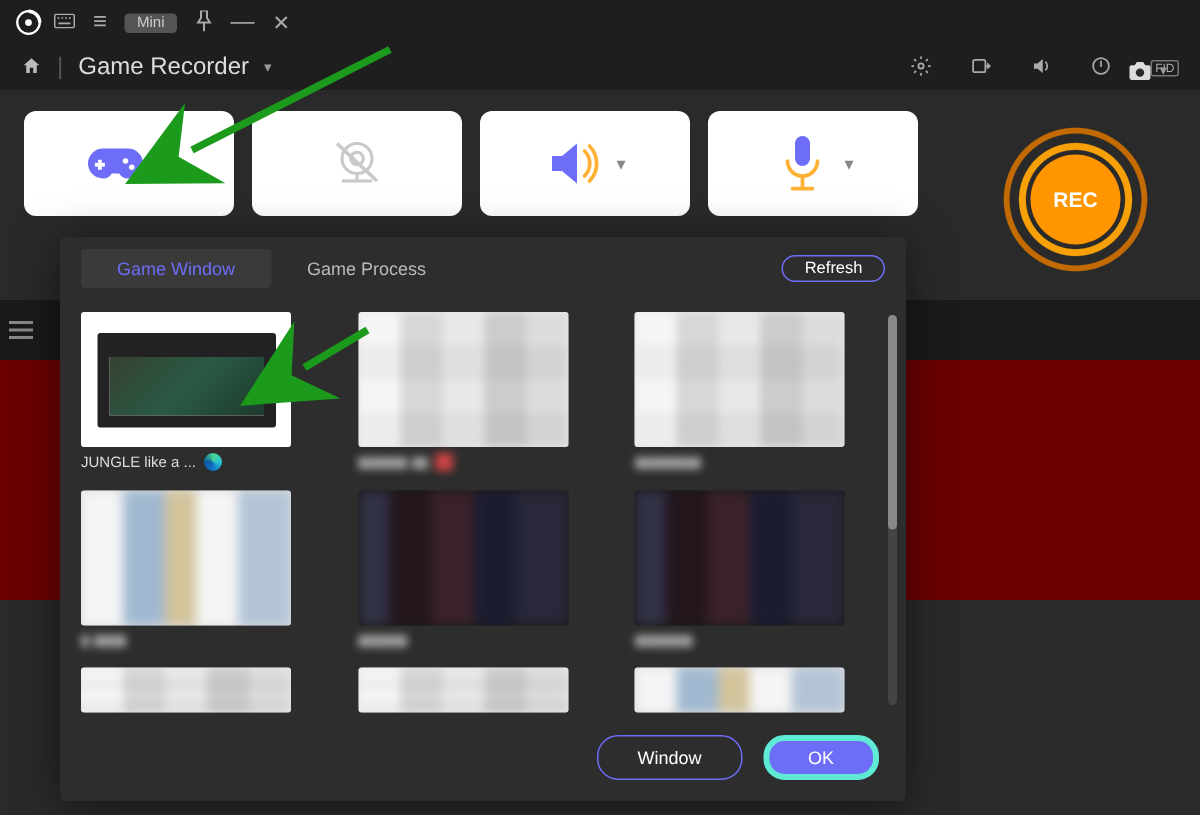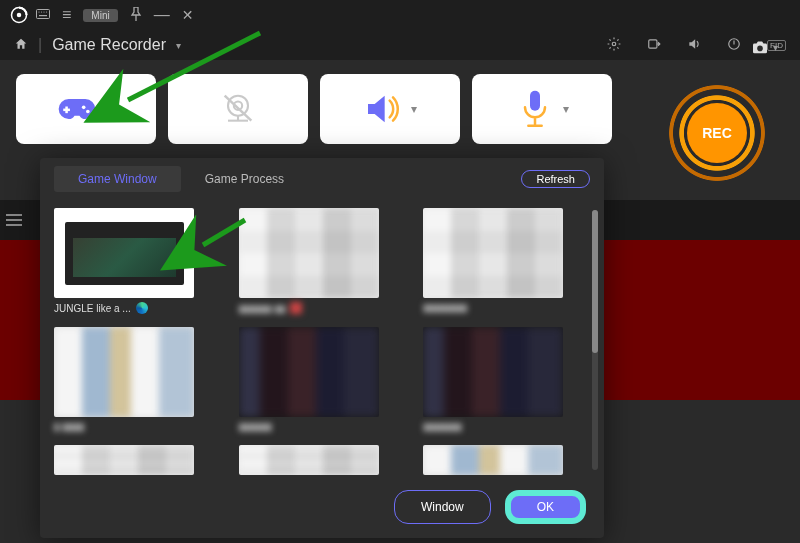--- a/index.html
+++ b/index.html
@@ -66,21 +66,21 @@
   .thumb.blur.mixed { background:#ddd;}
   .thumb.blur.mixed::after{
     background-image:
       linear-gradient(90deg, rgba(255,255,255,0.7) 0 20%, rgba(120,160,200,0.6) 20% 40%, rgba(200,170,90,0.5) 40% 55%, rgba(255,255,255,0.7) 55% 75%, rgba(150,180,210,0.6) 75% 100%);
     filter: blur(3.5px);
   }
   
   .popup-footer { display:flex; justify-content:flex-end; gap:14px; padding:10px 18px 14px;}
   .pbtn { padding:4px 26px; border-radius:14px; font-size:12px; cursor:pointer; }
   .pbtn.cancel { background:transparent; border:1px solid #6d6df7; color:#fff;}
-  .pbtn.ok { background:#6d6df7; border:6px solid #5eead4; color:#fff;}
+  .pbtn.ok { background:#6d6df7; border:4px solid #5eead4; color:#fff;}
   
   .bg-strip { position:absolute; left:0; right:0; top:200px; height:300px; z-index:0; }
   .bg-red { position:absolute; left:0; top:40px; width:100%; height:160px; background:#6c0000;}
   .bg-top { position:absolute; left:0; top:0; width:100%; height:40px; background:#1a1a1a; display:flex; align-items:center; padding:0 6px;}
   .menu-ic-small { width:16px; height:12px; border-top:2px solid #888; border-bottom:2px solid #888; position:relative;}
   .menu-ic-small::before{content:"";position:absolute;top:3px;left:0;right:0;height:2px;background:#888;}
   
   .arrow { position:absolute; z-index:10; pointer-events:none; }
   .arrow svg { overflow:visible; }
 </style>

